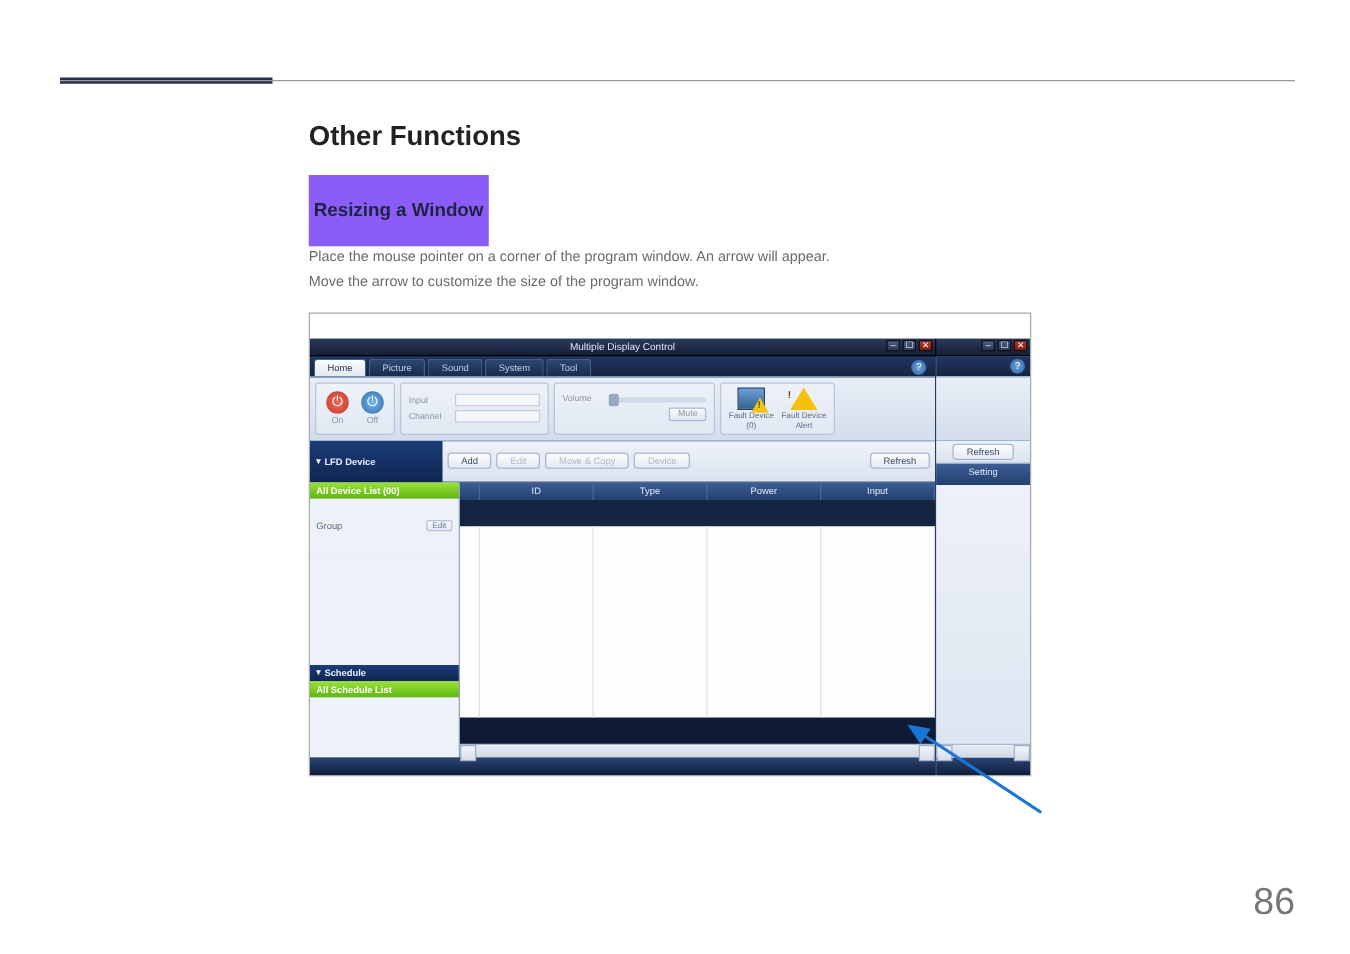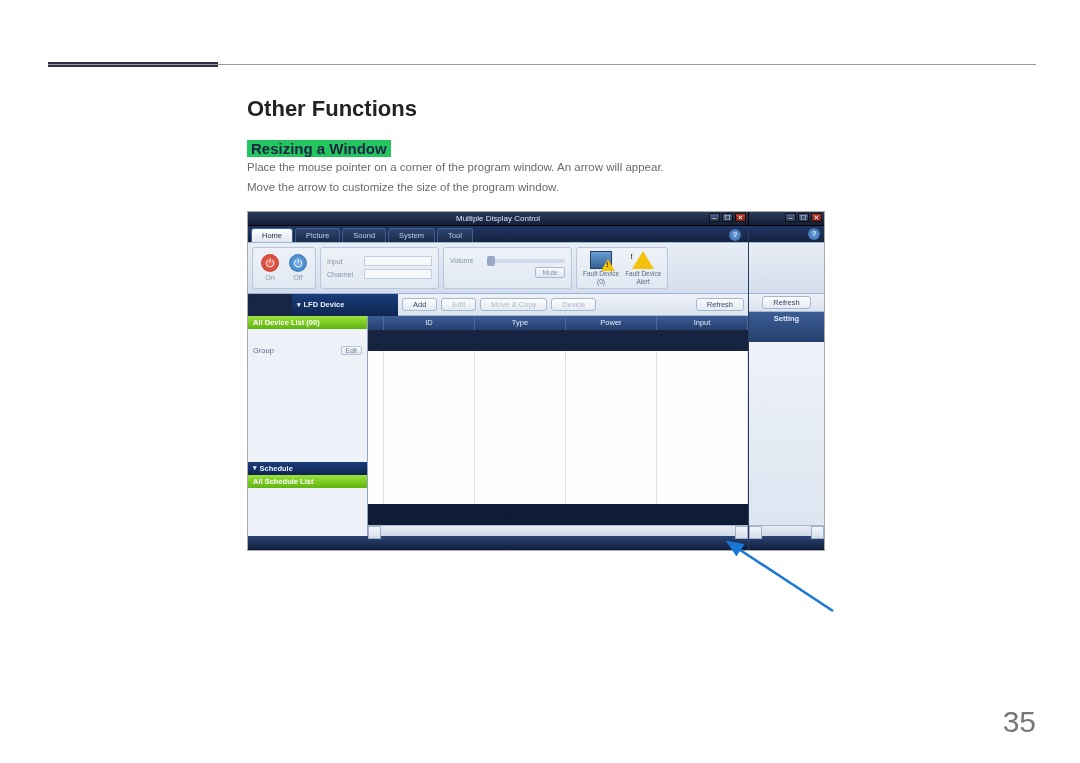--- a/index.html
+++ b/index.html
@@ -37,40 +37,41 @@
     font-size: 22px;
     font-weight: bold;
     color: #222;
     margin-bottom: 18px;
   }
   h3[data-name="subsection-heading"] {
     display: inline-block;
     font-size: 15px;
     font-weight: bold;
     color: #1c2444;
-    background: #22c55e;
-    padding: 0 4px;
+    background: #8b5cf6;
+    padding: 20px 4px;
     margin-bottom: 0;
   }
   p.body-text {
     font-size: 11.5px;
     color: #6a6a6a;
     line-height: 1.6;
     margin-bottom: 2px;
   }
   .screenshot-wrap {
     margin-top: 14px;
     width: 578px;
     border: 1px solid #aaa;
     position: relative;
   }
   
   .app {
     font-size: 8px;
     background: linear-gradient(#1a2a4a,#0e1a33);
+    margin-top: 20px;
   }
   .titlebar-row { display: flex; }
   .titlebar {
     flex: 1;
     height: 14px;
     background: linear-gradient(#2a3a5a,#141f38);
     color: #dde6f5;
     text-align: center;
     line-height: 14px;
     position: relative;
@@ -168,21 +169,21 @@
   .warn-tri {
     position:absolute; right:-4px; bottom:-3px;
     width:0;height:0;border-left:7px solid transparent;border-right:7px solid transparent;border-bottom:12px solid #f4c20d;
   }
   .warn-tri::after{content:"!";position:absolute;left:-2px;top:1px;font-size:8px;color:#5a4200;font-weight:bold;}
   
   .btnrow {
     display:flex; align-items:center; gap:4px; padding:3px 4px;
     background:linear-gradient(#eef2f8,#dbe3ef);
     border-bottom:1px solid #aab9d2;
-    height:22px;
+    height:33px;
   }
   .btn {
     padding:1px 10px; background:linear-gradient(#fdfdfd,#e4eaf3);
     border:1px solid #a6b7d0; border-radius:3px; font-size:7.5px; color:#3a4a66;
   }
   .btn.disabled{ color:#aeb8ca; }
   .btn.refresh{ margin-left:auto; }
   
   .mainrow { display:flex; height:220px; }
   .sidebar {
@@ -245,22 +246,22 @@
     background:linear-gradient(#2b4474,#0f1e3c);
   }
   
   .app-right .help-icon{ margin: 3px 4px 3px auto; }
   .right-body{ flex:1; background:linear-gradient(#eef2f8,#dde5f1); }
   .right-btnrow{
     height:18px;background:linear-gradient(#eef2f8,#dbe3ef);
     display:flex;align-items:center;justify-content:center;border-bottom:1px solid #aab9d2;
   }
   .right-colhead{
-    height:30px;background:linear-gradient(#3c5d95,#24406e);color:#e1eaf7;
-    text-align:center;line-height:14px;font-size:7.5px;font-weight:bold;
+    height:17px;background:linear-gradient(#3c5d95,#24406e);color:#e1eaf7;
+    text-align:center;line-height:14px;font-size:7.5px;
   }
   
   .arrow {
     position:absolute;
     left:470px; top:324px;
     width:120px;height:80px;
     pointer-events:none;
   }
   
   .pagenum {
@@ -358,21 +359,21 @@
               <div class="fault" data-name="fault-device-alert">
                 <div style="position:relative;width:22px;height:18px;">
                   <div class="warn-tri" style="position:static;border-bottom-width:18px;border-left-width:11px;border-right-width:11px;" data-name="warning-icon"></div>
                 </div>
                 <span>Fault Device</span>
                 <span>Alert</span>
               </div>
             </div>
           </div>
 
-          <div style="display:flex;padding-left:44px;">
+          <div style="display:flex;">
             <div style="width:106px;" class="side-header" data-name="sidebar-lfd-header">
                 <span>LFD Device</span>
               </div>
             <div class="btnrow" style="flex:1;" data-name="toolbar">
               <div class="btn" data-name="add-button">Add</div>
               <div class="btn disabled" data-name="edit-button">Edit</div>
               <div class="btn disabled" data-name="move-copy-button">Move &amp; Copy</div>
               <div class="btn disabled" data-name="delete-button">Device</div>
               <div class="btn refresh" data-name="refresh-button">Refresh</div>
             </div>
@@ -433,13 +434,13 @@
       <defs>
         <marker id="ah" markerWidth="8" markerHeight="8" refX="6" refY="3" orient="auto">
           <path d="M0,0 L7,3 L0,6 Z" fill="#1877d6"></path>
         </marker>
       </defs>
       <line x1="115" y1="75" x2="10" y2="6" stroke="#1877d6" stroke-width="2.5" marker-end="url(#ah)"></line>
     </svg>
   </div>
 </div>
 
-<div class="pagenum" data-name="page-number">35</div>
+<div class="pagenum" data-name="page-number">86</div>
 
 </body></html>

